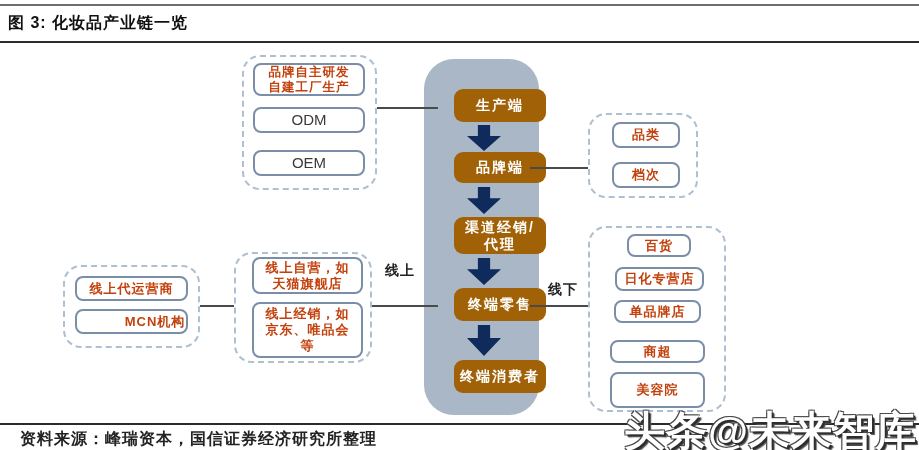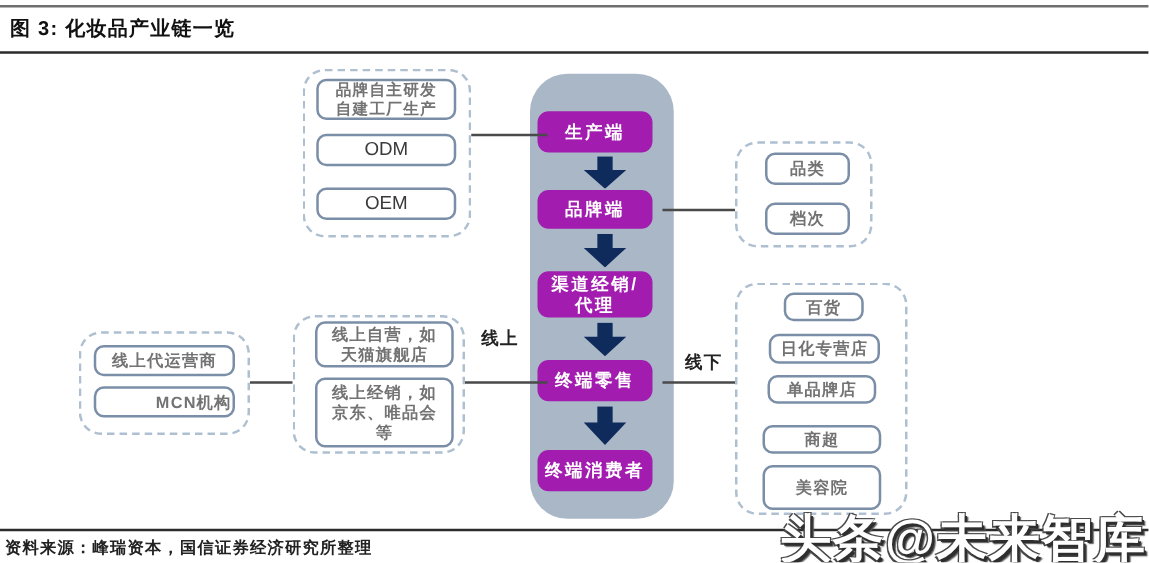--- a/index.html
+++ b/index.html
@@ -15,33 +15,33 @@
   .rule { position: absolute; left: 0; width: 919px; background: #2b2b2b; }
   .rule.top { top: 4px; height: 2px; background: #6e6e6e; }
   .rule.title-rule { top: 41px; height: 2px; }
   .rule.bottom-rule { top: 423px; height: 2px; }
   .fig-title {
     position: absolute; left: 8px; top: 13px;
     font-size: 16px; font-weight: bold; letter-spacing: 1px;
     color: #111;
   }
   .source {
-    position: absolute; left: 4px; top: 429px;
-    font-size: 13px; font-weight: bold; letter-spacing: 1px;
+    position: absolute; left: 20px; top: 429px;
+    font-size: 16px; font-weight: bold; letter-spacing: 1px;
     color: #222;
   }
   
   .spine {
     position: absolute; left: 424px; top: 59px;
     width: 115px; height: 356px;
     background: #a9b7c7; border-radius: 30px;
   }
   .stage {
-    position: absolute; left: 430px; width: 92px;
-    background: #a21caf; border-radius: 9px;
+    position: absolute; left: 454px; width: 92px;
+    background: #a16207; border-radius: 9px;
     color: #ffffff; font-size: 14px; font-weight: bold;
     display: flex; align-items: center; justify-content: center;
     text-align: center; white-space: pre-line; line-height: 17px;
     letter-spacing: 2px;
   }
   .arrow {
     position: absolute; left: 467px; width: 34px;
     background: #0f2b5b;
     clip-path: polygon(32% 0, 68% 0, 68% 42%, 100% 42%, 50% 100%, 0 42%, 32% 42%);
   }
@@ -49,21 +49,21 @@
   .group {
     position: absolute;
     border: 2px dashed #aebfd0; border-radius: 18px;
     background: #ffffff;
   }
   .gbox {
     position: absolute;
     background: #ffffff;
     border: 2px solid #7b8ea8; border-radius: 8px;
     display: flex; align-items: center; justify-content: center;
-    text-align: center; font-size: 13px; color: #737373;
+    text-align: center; font-size: 13px; color: #c2410c;
     white-space: pre-line; line-height: 16px; font-weight: bold;
     letter-spacing: 1px;
   }
   .gbox.latin { font-weight: normal; font-size: 15px; color: #3a3a3a; letter-spacing: 0; }
   
   .connector { position: absolute; height: 2px; background: #4a4a4a; }
   .flow-label {
     position: absolute; font-size: 14px; font-weight: bold; color: #222;
     letter-spacing: 1px;
   }

